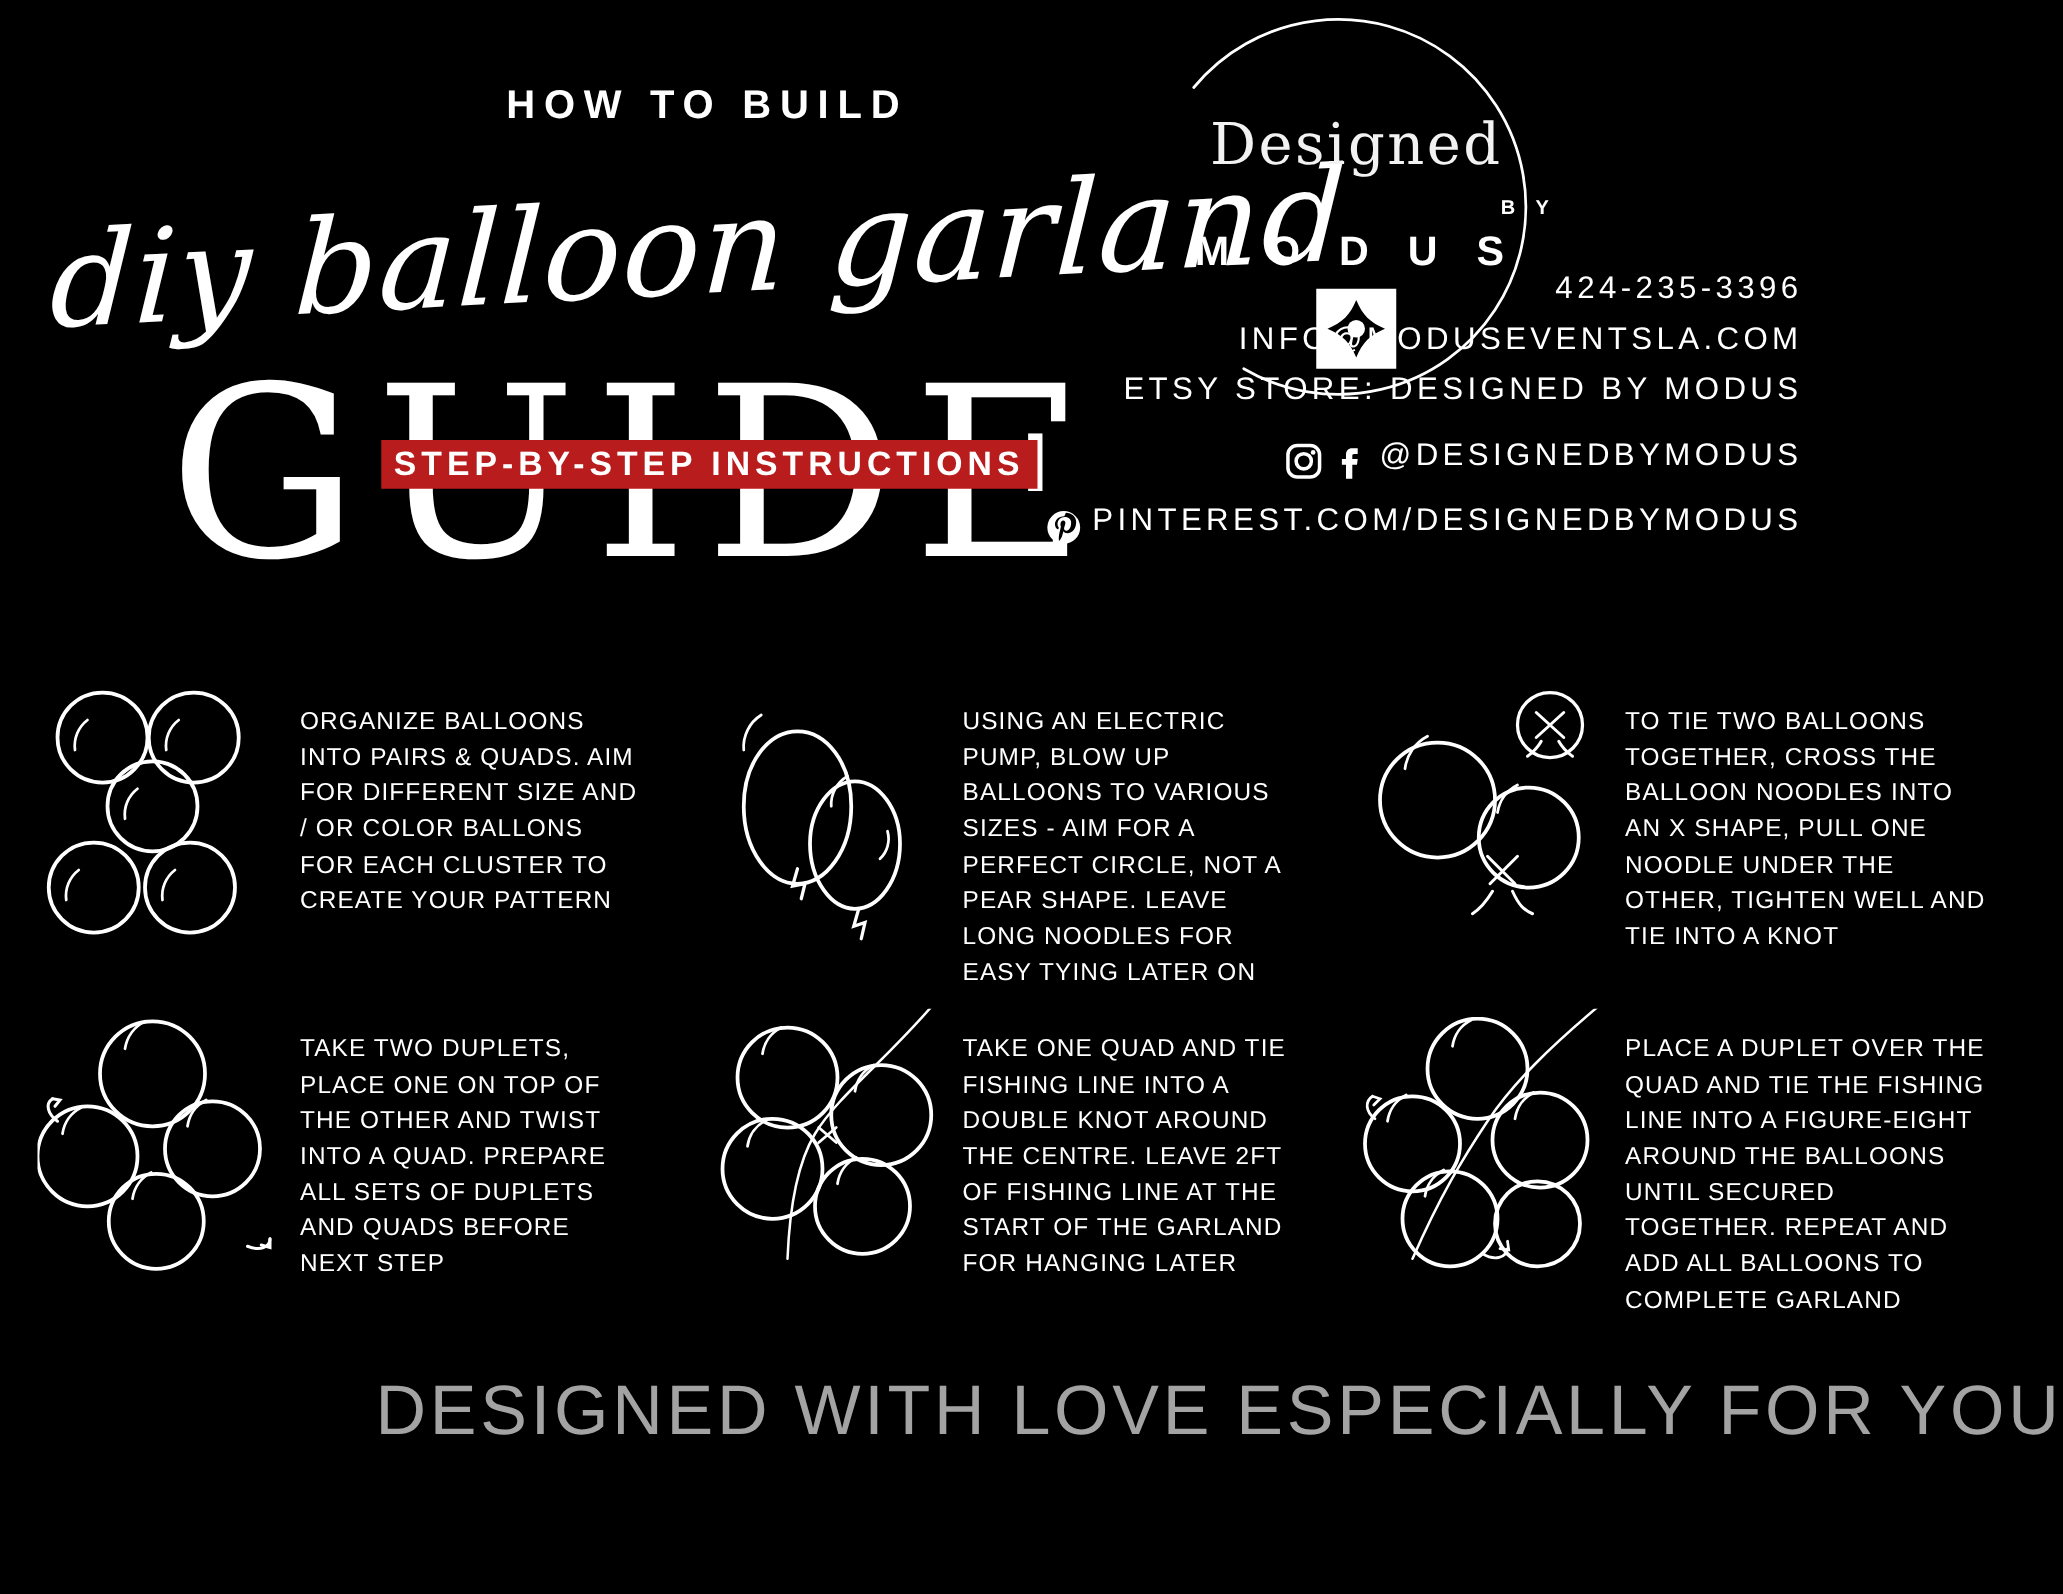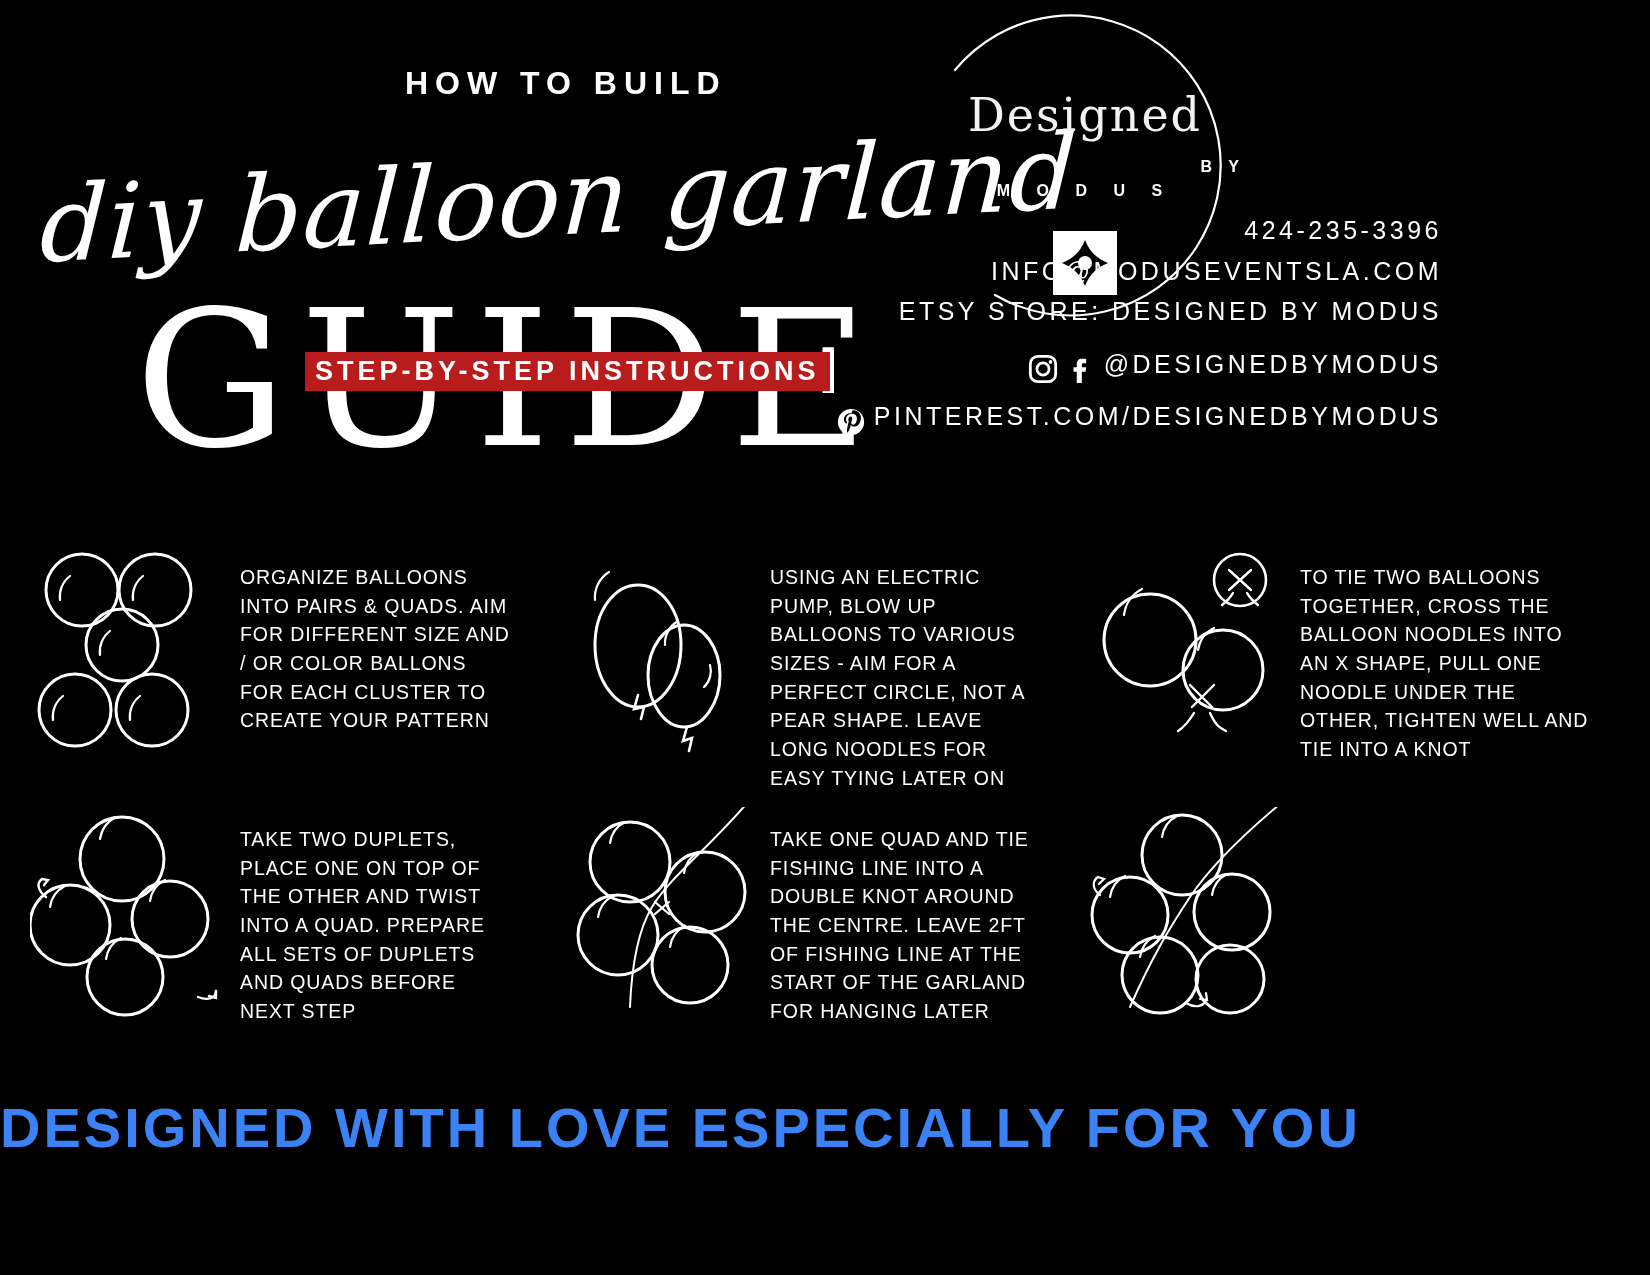--- a/index.html
+++ b/index.html
@@ -102,21 +102,21 @@
     width: 320px;
     font-size: 16px;
     letter-spacing: 6px;
     font-weight: 700;
     text-align: right;
   }
   .logo-modus {
     position: absolute;
     left: 0; top: 172px;
     width: 320px;
-    font-size: 16px;
+    font-size: 33px;
     letter-spacing: 11px;
     font-weight: 700;
   }
   .logo-mark {
     position: absolute;
     left: 125px;
     top: 218px;
     width: 70px;
     height: 70px;
   }
@@ -176,25 +176,25 @@
   }
   .step:nth-child(3) .step-text,
   .step:nth-child(6) .step-text { max-width: 290px; }
 
   
   .footer {
     position: absolute;
     left: 0;
     top: 1095px;
     width: 1650px;
-    text-align: left;
+    text-align: right;
     font-size: 56px;
-    font-weight: 700;
+    font-weight: 400;
     letter-spacing: 3px;
-    color: #3b82f6;
+    color: #a3a3a3;
   }
 </style>
 </head>
 <body>
 
 <div class="page">
 
   <div class="header">
     <div class="how-to-build">HOW TO BUILD</div>
     <div class="script-title">diy balloon garland</div>
@@ -354,19 +354,20 @@
             <path d="M72 30 a28 28 0 0 1 15 -21" stroke-width="2.2"></path>
             <path d="M20 90 a28 28 0 0 1 15 -21" stroke-width="2.2"></path>
             <path d="M122 88 a28 28 0 0 1 15 -21" stroke-width="2.2"></path>
             <path d="M50 150 a28 28 0 0 1 15 -21" stroke-width="2.2"></path>
             <path d="M196 -8 C150 30 120 60 100 90 C80 120 62 150 40 200" stroke-width="2"></path>
             <path d="M10 88 c-8 -6 -8 -14 -2 -18 M8 70 l6 2 l-5 5" stroke-width="2.2"></path>
             <path d="M96 196 c10 6 19 3 20 -4 M116 186 l1 7 l-7 -1" stroke-width="2.2"></path>
           </g>
         </svg>
       </div>
+      <div class="step-text">PLACE A DUPLET OVER THE QUAD AND TIE THE FISHING LINE INTO A FIGURE-EIGHT AROUND THE BALLOONS UNTIL SECURED TOGETHER. REPEAT AND ADD ALL BALLOONS TO COMPLETE GARLAND</div>
     </div>
 
   </div>
 
   <div class="footer">DESIGNED WITH LOVE ESPECIALLY FOR YOU</div>
 
 </div>
 
 </body></html>

